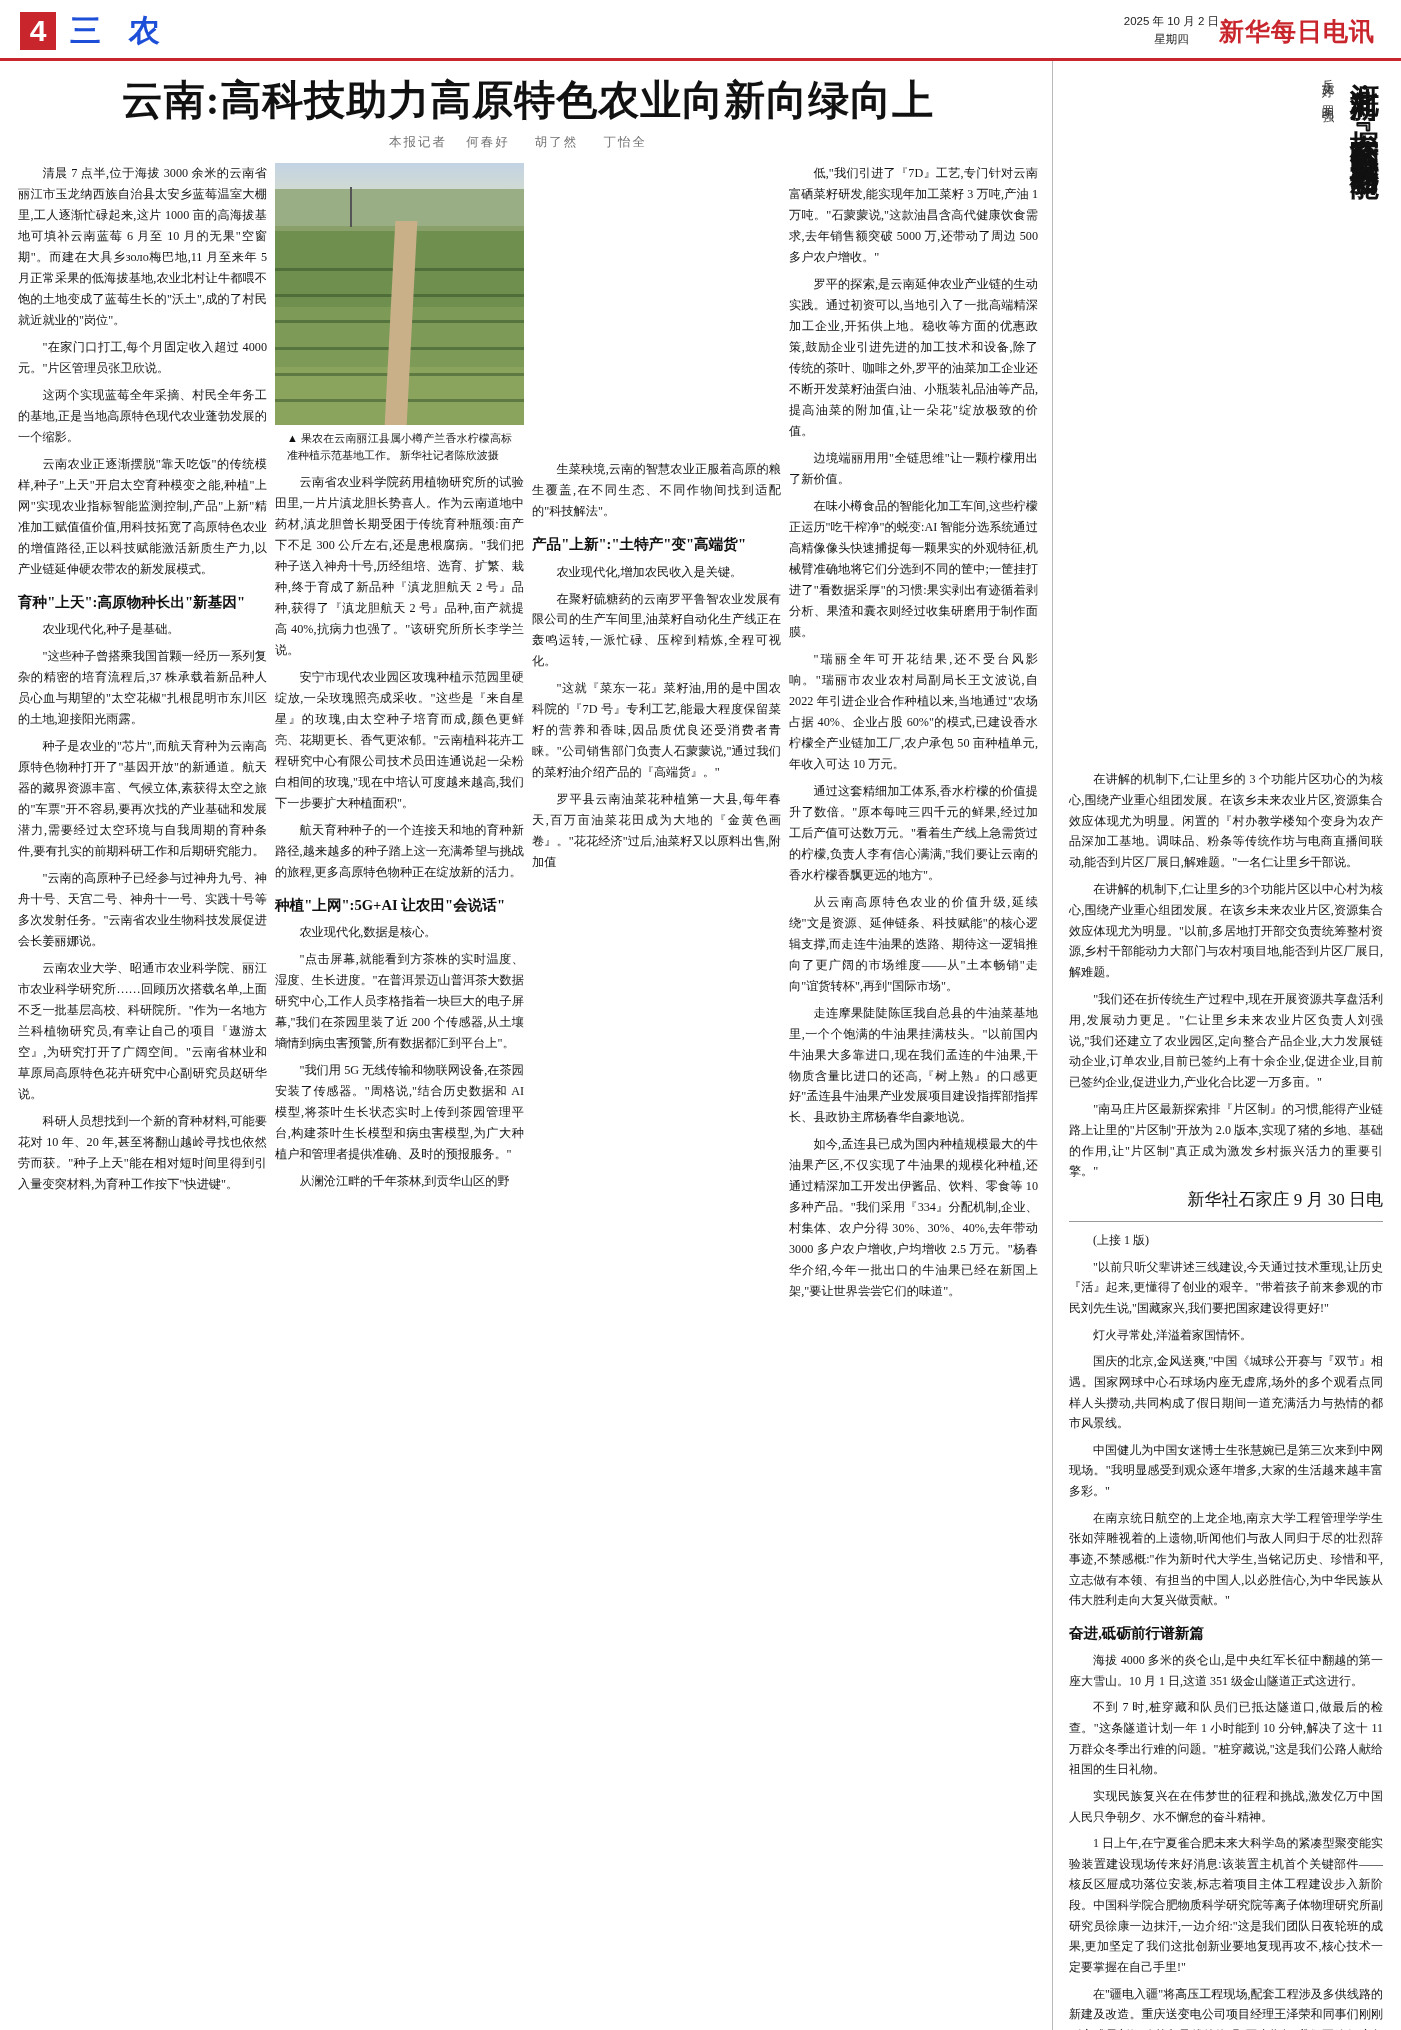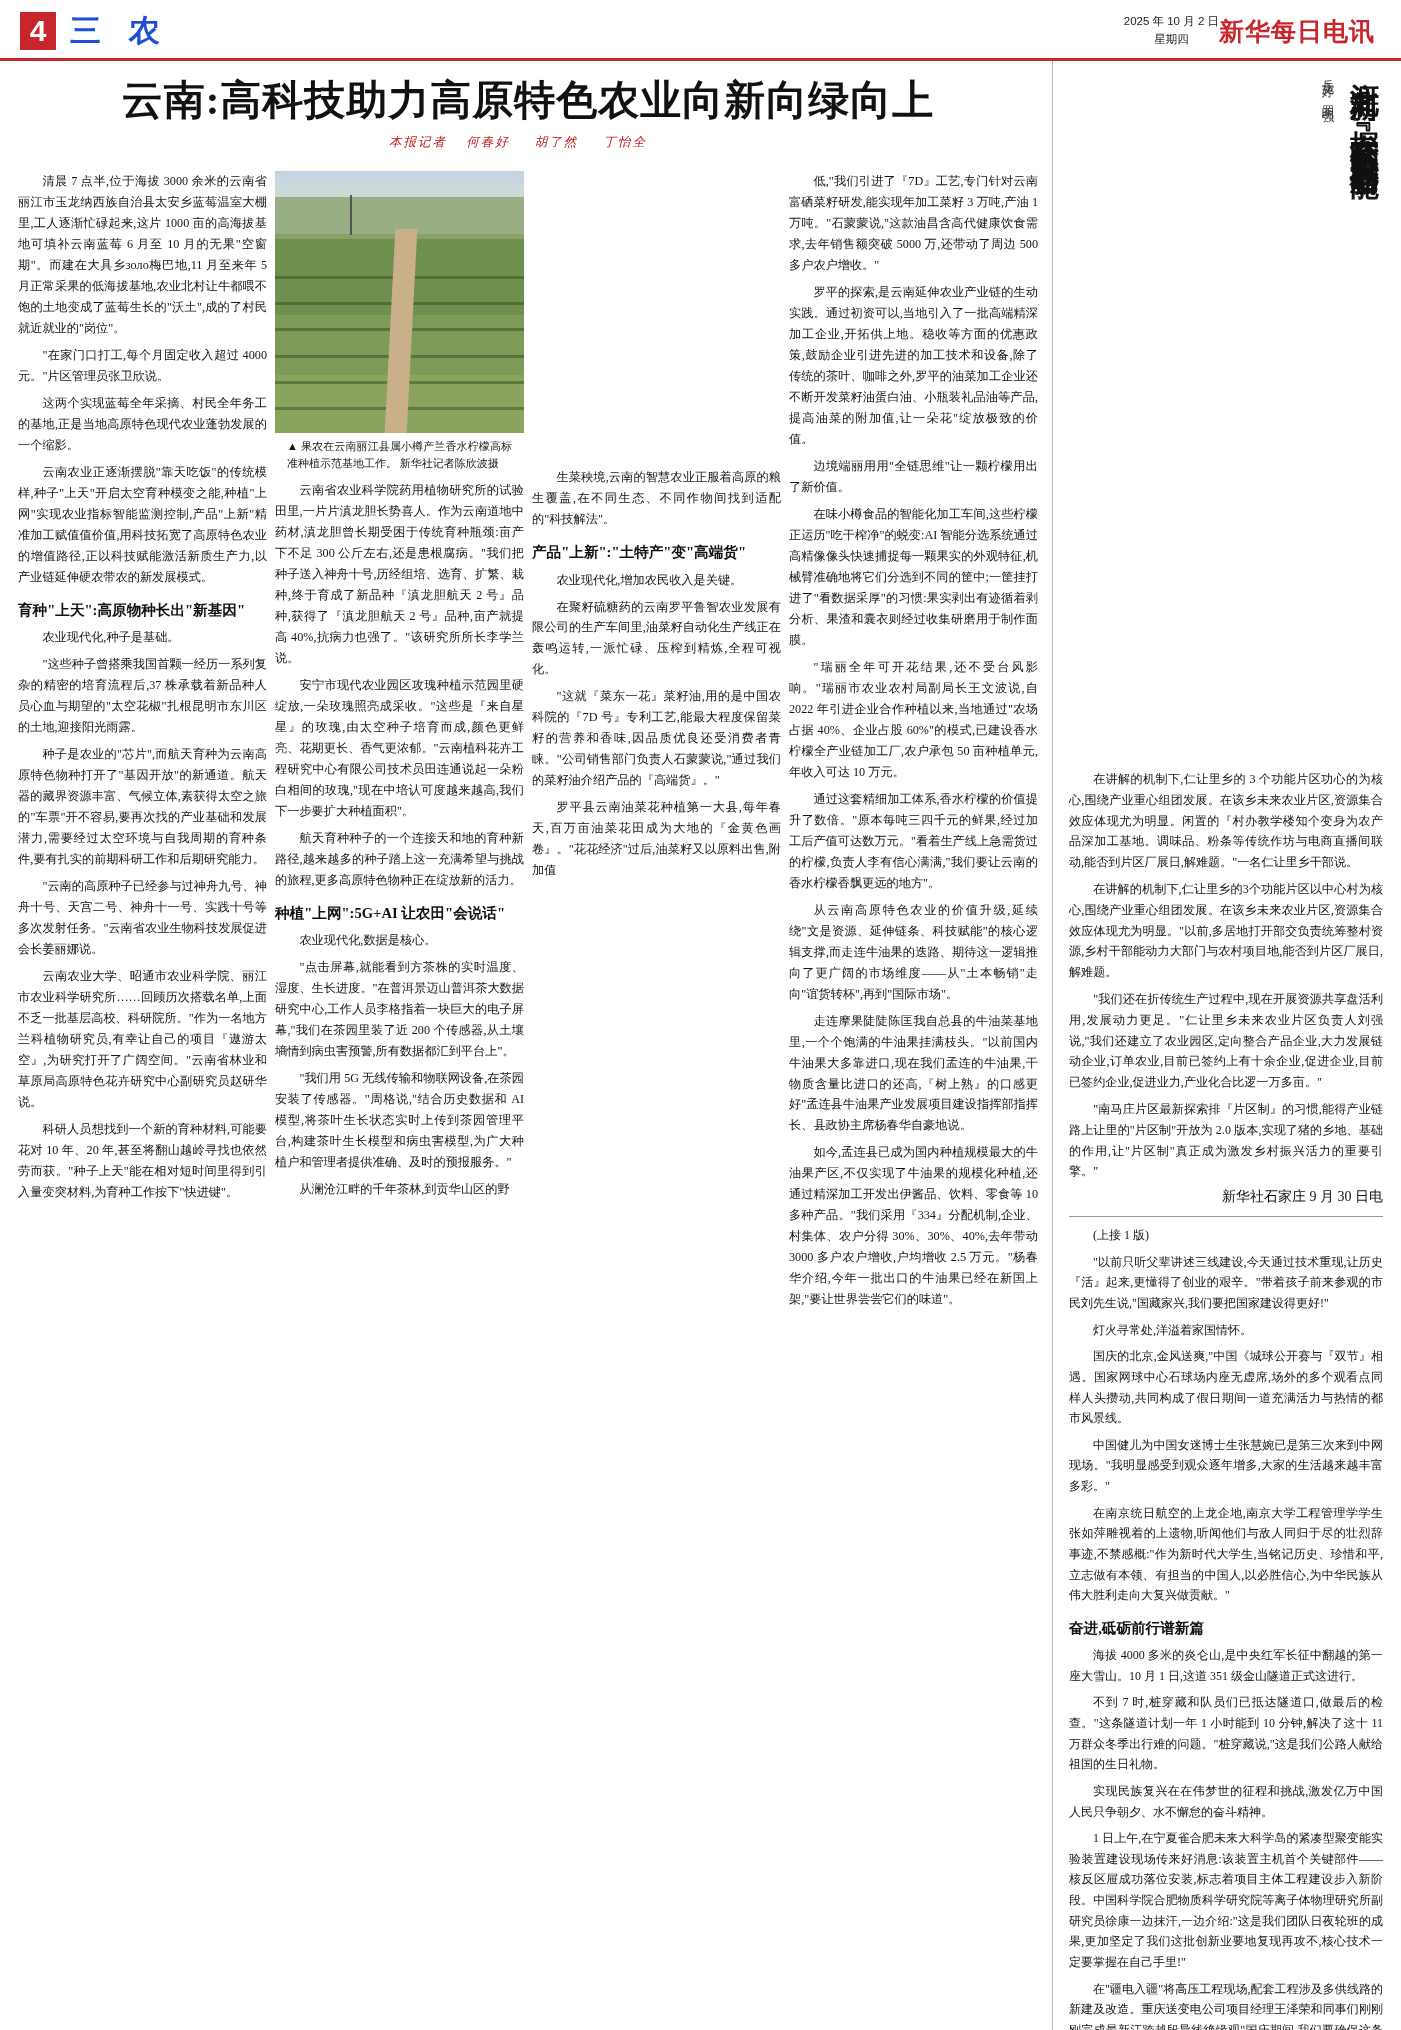--- a/index.html
+++ b/index.html
@@ -47,21 +47,21 @@
   .body-wrap{padding:0 18px;box-sizing:border-box;}
   .top-zone{display:flex;gap:0;}
   .top-main{width:1035px;padding-right:14px;box-sizing:border-box;border-right:1px solid #b9b9b9;}
   .top-side{width:330px;padding-left:16px;box-sizing:border-box;}
 
   .headline1{
     font-size:41px;font-weight:bold;text-align:center;letter-spacing:1px;
     margin:16px 0 10px;line-height:1.15;
   }
   .byline{
-    text-align:center;font-size:12.5px;color:#b91c1c;margin-bottom:20px;letter-spacing:2px;font-style:italic;
+    text-align:center;font-size:12.5px;color:#737373;margin-bottom:12px;letter-spacing:2px;
   }
   .byline .b-label{margin-right:14px;}
   .byline .b-name{margin-right:20px;}
 
   .cols3{display:flex;gap:8px;}
   .col{flex:1;min-width:0;}
   p.t{
     font-size:12.2px;line-height:1.72;text-align:justify;margin:0 0 6px;
     text-indent:2em;color:#141414;
   }
@@ -93,21 +93,21 @@
     height:700px;
   }
   .v-byline{
     writing-mode:vertical-rl;text-orientation:upright;
     font-size:12.5px;letter-spacing:3px;color:#333;height:700px;padding-top:8px;
   }
   .side-cols{display:flex;gap:14px;margin-top:0;}
   .side-col{flex:1;min-width:0;}
   .side-col p.t{font-size:12.1px;}
   .dateline{
-    text-align:right;font-size:14px;margin-top:6px;color:#111;
+    text-align:right;font-size:17px;margin-top:6px;color:#111;
   }
   .boxed-note{
     border-top:1px solid #999;margin-top:10px;padding-top:8px;
   }
   .boxed-note p.t{font-size:12px;}
   .note-lead{font-weight:normal;}
 </style>
 </head>
 <body>
 

